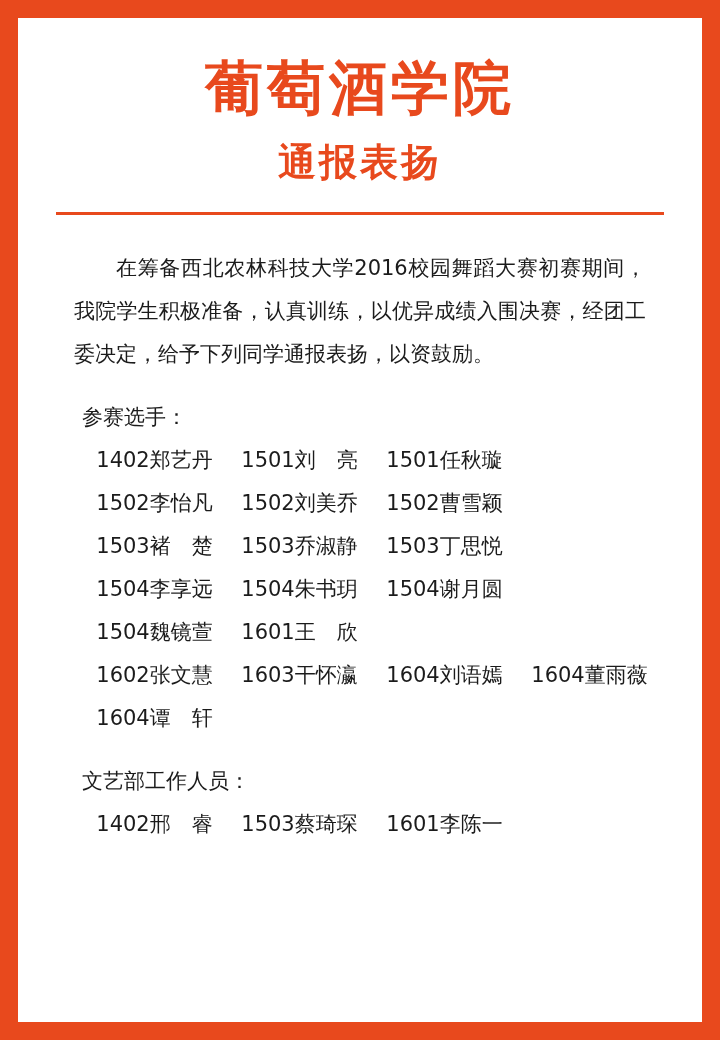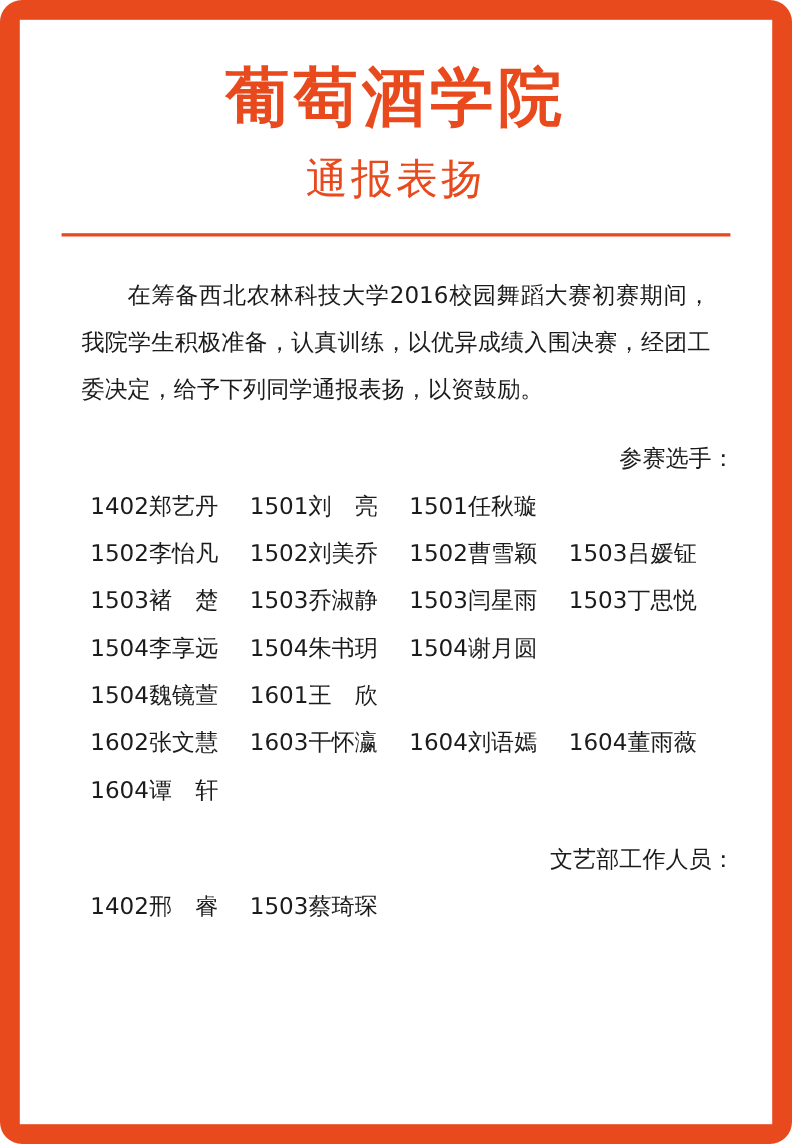--- a/index.html
+++ b/index.html
@@ -12,21 +12,20 @@
     height: 1040px;
     font-family: "Liberation Sans", sans-serif;
   }
   .poster {
     position: relative;
     width: 720px;
     height: 1040px;
     box-sizing: border-box;
     background: #e8491d;
     padding: 18px;
-    border-radius: 20px;
   }
   .inner {
     position: relative;
     width: 100%;
     height: 100%;
     box-sizing: border-box;
     background: #ffffff;
     padding: 26px 34px 0 34px;
   }
   .title {
@@ -36,21 +35,21 @@
     font-weight: bold;
     letter-spacing: 4px;
     line-height: 1.05;
     margin-top: 14px;
     font-family: "DejaVu Sans", sans-serif;
   }
   .subtitle {
     text-align: center;
     color: #e8491d;
     font-size: 38px;
-    font-weight: normal;
+    font-weight: bold;
     letter-spacing: 3px;
     margin-top: 18px;
     font-family: "DejaVu Sans", sans-serif;
   }
   .rule {
     height: 3px;
     background: #e8491d;
     margin: 24px 4px 0 4px;
   }
   .body-text {
@@ -67,34 +66,34 @@
     margin: 16px;
     text-indent: 2em;
   }
   .section-label {
     margin-top: 20px;
     color: #1b1b1b;
     font-size: 21px;
     font-family: "DejaVu Sans", sans-serif;
     padding-left: 30px;
     line-height: 2.05;
-    text-align: right;
   }
   .name-row {
     display: flex;
     padding-left: 30px;
     color: #1b1b1b;
     font-size: 21px;
     line-height: 2.05;
     font-family: "DejaVu Sans", sans-serif;
   }
   .name-cell {
     width: 145px;
     flex: 0 0 145px;
     white-space: pre;
+    text-align: center;
   }
 </style>
 </head>
 <body>
 
 <div class="poster">
   <div class="inner">
 
     <div class="title">葡萄酒学院</div>
     <div class="subtitle">通报表扬</div>
@@ -108,26 +107,24 @@
 
     <div class="name-row">
       <span class="name-cell">1402郑艺丹</span>
       <span class="name-cell">1501刘　亮</span>
       <span class="name-cell">1501任秋璇</span>
     </div>
     <div class="name-row">
       <span class="name-cell">1502李怡凡</span>
       <span class="name-cell">1502刘美乔</span>
       <span class="name-cell">1502曹雪颖</span>
-      <span class="name-cell">1503吕媛钲</span>
     </div>
     <div class="name-row">
       <span class="name-cell">1503褚　楚</span>
       <span class="name-cell">1503乔淑静</span>
-      <span class="name-cell">1503闫星雨</span>
       <span class="name-cell">1503丁思悦</span>
     </div>
     <div class="name-row">
       <span class="name-cell">1504李享远</span>
       <span class="name-cell">1504朱书玥</span>
       <span class="name-cell">1504谢月圆</span>
     </div>
     <div class="name-row">
       <span class="name-cell">1504魏镜萱</span>
       <span class="name-cell">1601王　欣</span>
@@ -140,16 +137,17 @@
     </div>
     <div class="name-row">
       <span class="name-cell">1604谭　轩</span>
     </div>
 
     <div class="section-label">文艺部工作人员：</div>
 
     <div class="name-row">
       <span class="name-cell">1402邢　睿</span>
       <span class="name-cell">1503蔡琦琛</span>
+      <span class="name-cell">1601李陈一</span>
     </div>
 
   </div>
 </div>
 
 </body></html>

